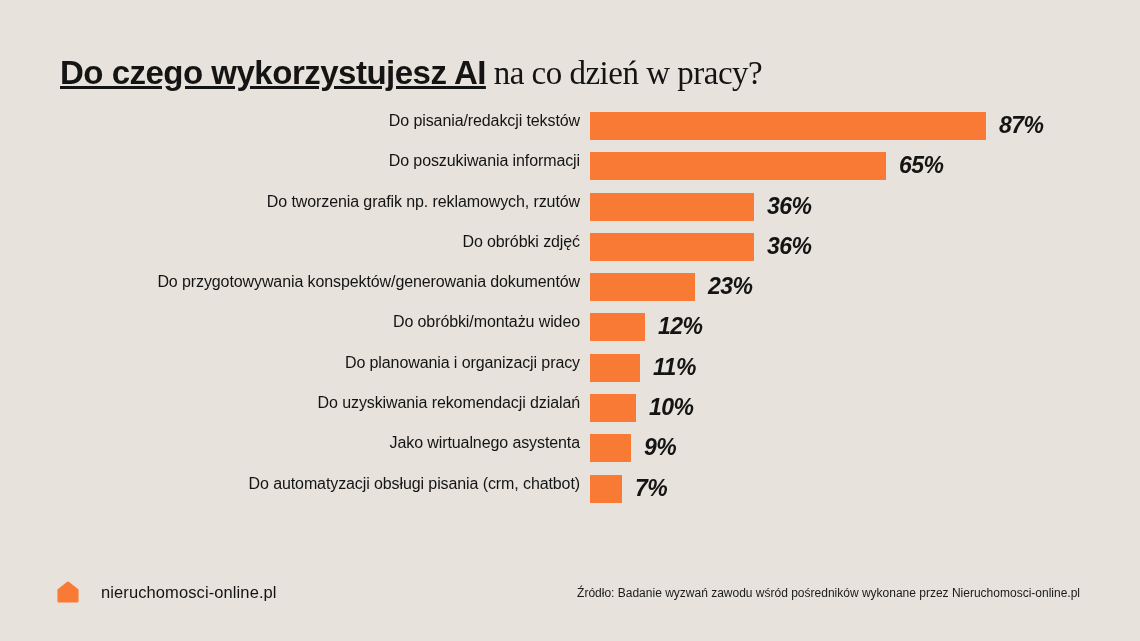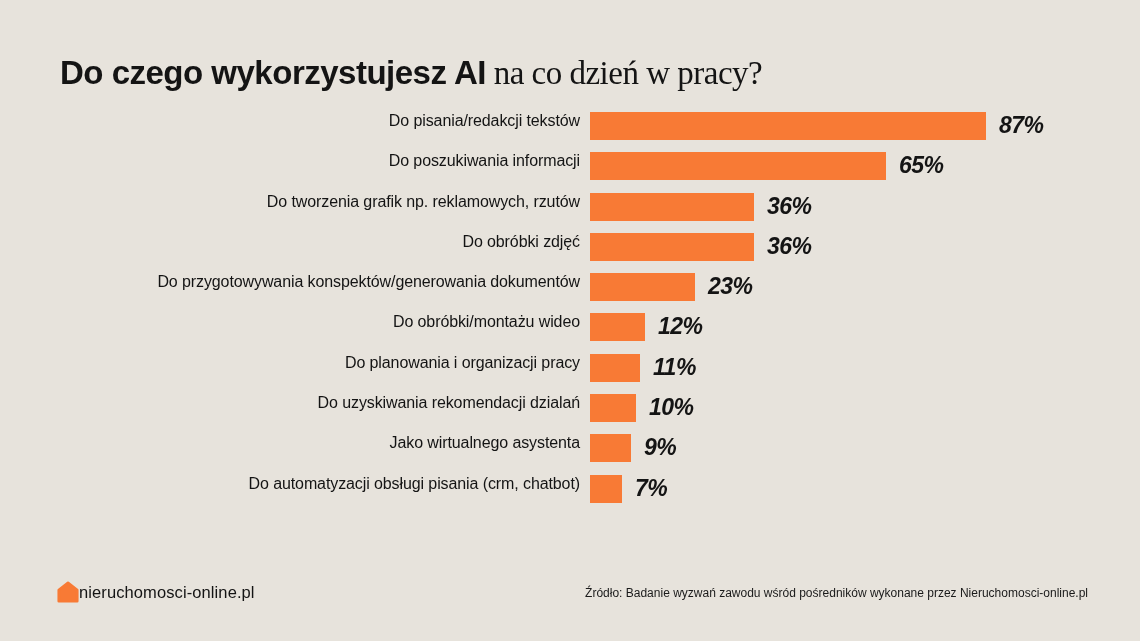--- a/index.html
+++ b/index.html
@@ -15,21 +15,21 @@
     margin: 0 auto;
   }
   .title {
     position: absolute;
     left: 60px;
     top: 54px;
     font-size: 33px;
     letter-spacing: -0.5px;
     white-space: nowrap;
   }
-  .title .bold { font-weight: 700; }
+  .title .bold { font-weight: 700; text-decoration: underline; }
   .title .regular { font-weight: 400; font-family: Liberation Serif, serif; }
 
   .chart {
     position: absolute;
     left: 60px;
     top: 112px;
     width: 1030px;
   }
   .row {
     display: flex;
@@ -56,32 +56,32 @@
     white-space: nowrap;
     font-style: italic;
   }
 
   .brand {
     position: absolute;
     left: 57px;
     bottom: 38px;
     display: flex;
     align-items: center;
-    gap: 0;
+    gap: 22px;
   }
   .brand-text {
     font-size: 16.5px;
     font-weight: 500;
     letter-spacing: 0.1px;
   }
   .house-icon { display: block; }
 
   .source {
     position: absolute;
-    right: 52px;
+    right: 60px;
     bottom: 40px;
     text-align: center;
     font-size: 12px;
     line-height: 15.5px;
     font-weight: 400;
     color: #1a1a1a;
     white-space: nowrap;
   }
 </style>
 </head>

